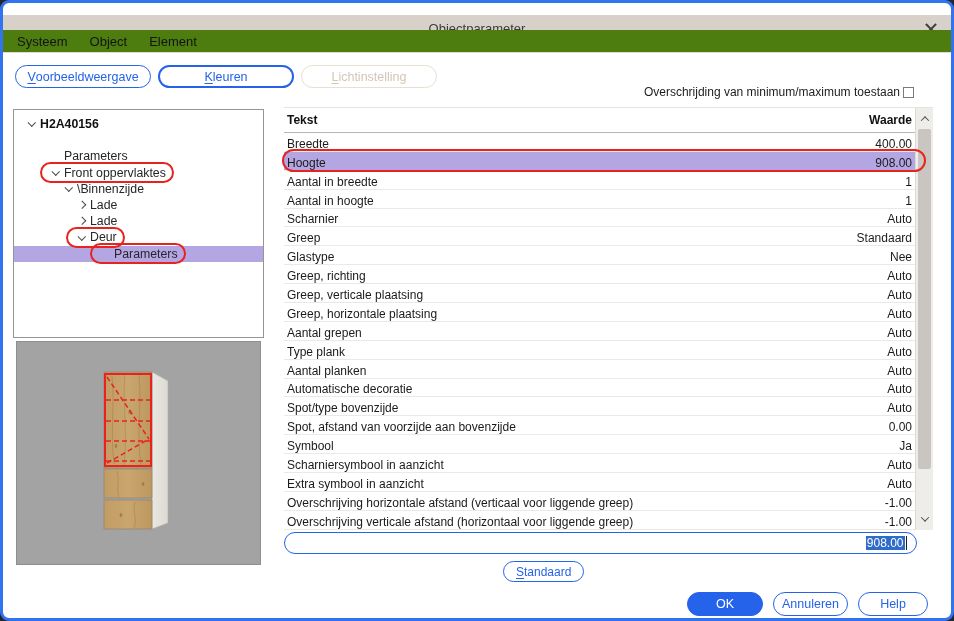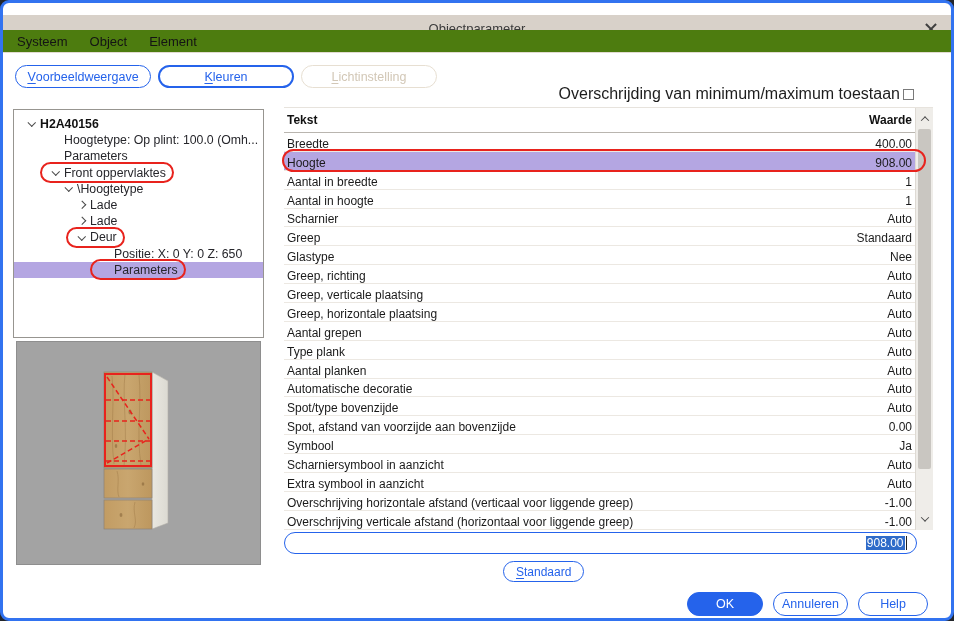--- a/index.html
+++ b/index.html
@@ -15,21 +15,21 @@
   #menubar{position:absolute;left:0;top:27px;right:0;height:23px;background:#4d7c0f;border-bottom:1px solid #e2dbd1;display:flex;align-items:center;}
   .menu-item{font-size:13px;color:#141414;margin-left:14px;margin-right:8px;}
   
   #view-toolbar{position:absolute;left:12px;top:62px;display:flex;gap:7px;}
   .pill{display:inline-flex;align-items:center;justify-content:center;border-radius:12px;background:#fff;font-family:"Liberation Sans",sans-serif;}
   .tbtn{width:136px;height:23px;font-size:12.5px;border:1px solid #2563eb;color:#2563eb;}
   .tbtn.active{border-width:2px;}
   .tbtn.disabled{border:1px solid #e7dfd2;color:#d2c7b6;}
   
   #option-row{position:absolute;top:82px;right:37px;display:flex;align-items:center;}
-  #option-row .lbl{font-size:16px;color:#1d1d1d;}
+  #option-row .lbl{font-size:12px;color:#1d1d1d;}
   .checkbox{width:11px;height:11px;border:1px solid #7a7a7a;background:#fff;margin-left:3px;}
   
   #tree-panel{position:absolute;left:10px;top:106px;width:251px;height:229px;border:1px solid #979590;background:#fff;padding-top:6px;overflow:hidden;}
   .tree-row{height:16.2px;display:flex;align-items:center;font-size:12.3px;color:#26262b;white-space:nowrap;}
   .tree-row.sel{background:#b4a6e2;}
   .tree-row .bold{font-weight:bold;color:#111;}
   .ticon{width:16px;min-width:16px;height:12px;display:inline-flex;align-items:center;justify-content:center;}
   .tchev{display:inline-block;width:5.5px;height:5.5px;border-right:1.4px solid #4a4a4a;border-bottom:1.4px solid #4a4a4a;}
   .tchev.down{transform:rotate(45deg) translate(-1px,-1px);}
   .tchev.right{transform:rotate(-45deg);}
@@ -99,63 +99,58 @@
 
   <div id="tree-panel">
       <div class="tree-row" style="padding-left: 10px;">
         <span class="ticon">
           <span class="tchev down"></span>
         </span>
         <span class="bold">H2A40156</span>
       </div>
       <div class="tree-row" style="padding-left: 34px;">
         <span class="ticon"></span>
-        <span>Hoogtetype: Op plint:  100.0 (Omh...</span>
       </div>
       <div class="tree-row" style="padding-left: 34px;">
         <span class="ticon"></span>
         <span>Parameters</span>
       </div>
       <div class="tree-row" style="padding-left: 34px;">
         <span class="annot">
           <span class="ticon">
             <span class="tchev down"></span>
           </span>
           <span>Front oppervlaktes</span>
         </span>
       </div>
       <div class="tree-row" style="padding-left: 47px;">
         <span class="ticon">
           <span class="tchev down"></span>
         </span>
-        <span>\Hoogtetype</span>
+        <span>\Binnenzijde</span>
       </div>
       <div class="tree-row" style="padding-left: 60px;">
         <span class="ticon">
           <span class="tchev right"></span>
         </span>
         <span>Lade</span>
       </div>
       <div class="tree-row" style="padding-left: 60px;">
         <span class="ticon">
           <span class="tchev right"></span>
         </span>
         <span>Lade</span>
       </div>
       <div class="tree-row" style="padding-left: 60px;">
         <span class="annot">
           <span class="ticon">
             <span class="tchev down"></span>
           </span>
           <span>Deur</span>
         </span>
-      </div>
-      <div class="tree-row" style="padding-left: 84px;">
-        <span class="ticon"></span>
-        <span>Positie: X: 0 Y: 0 Z: 650</span>
       </div>
       <div class="tree-row sel" style="padding-left: 84px;">
         <span class="annot">
           <span class="ticon"></span>
           <span>Parameters</span>
         </span>
       </div>
     </div>
 
   <div id="preview-panel">

